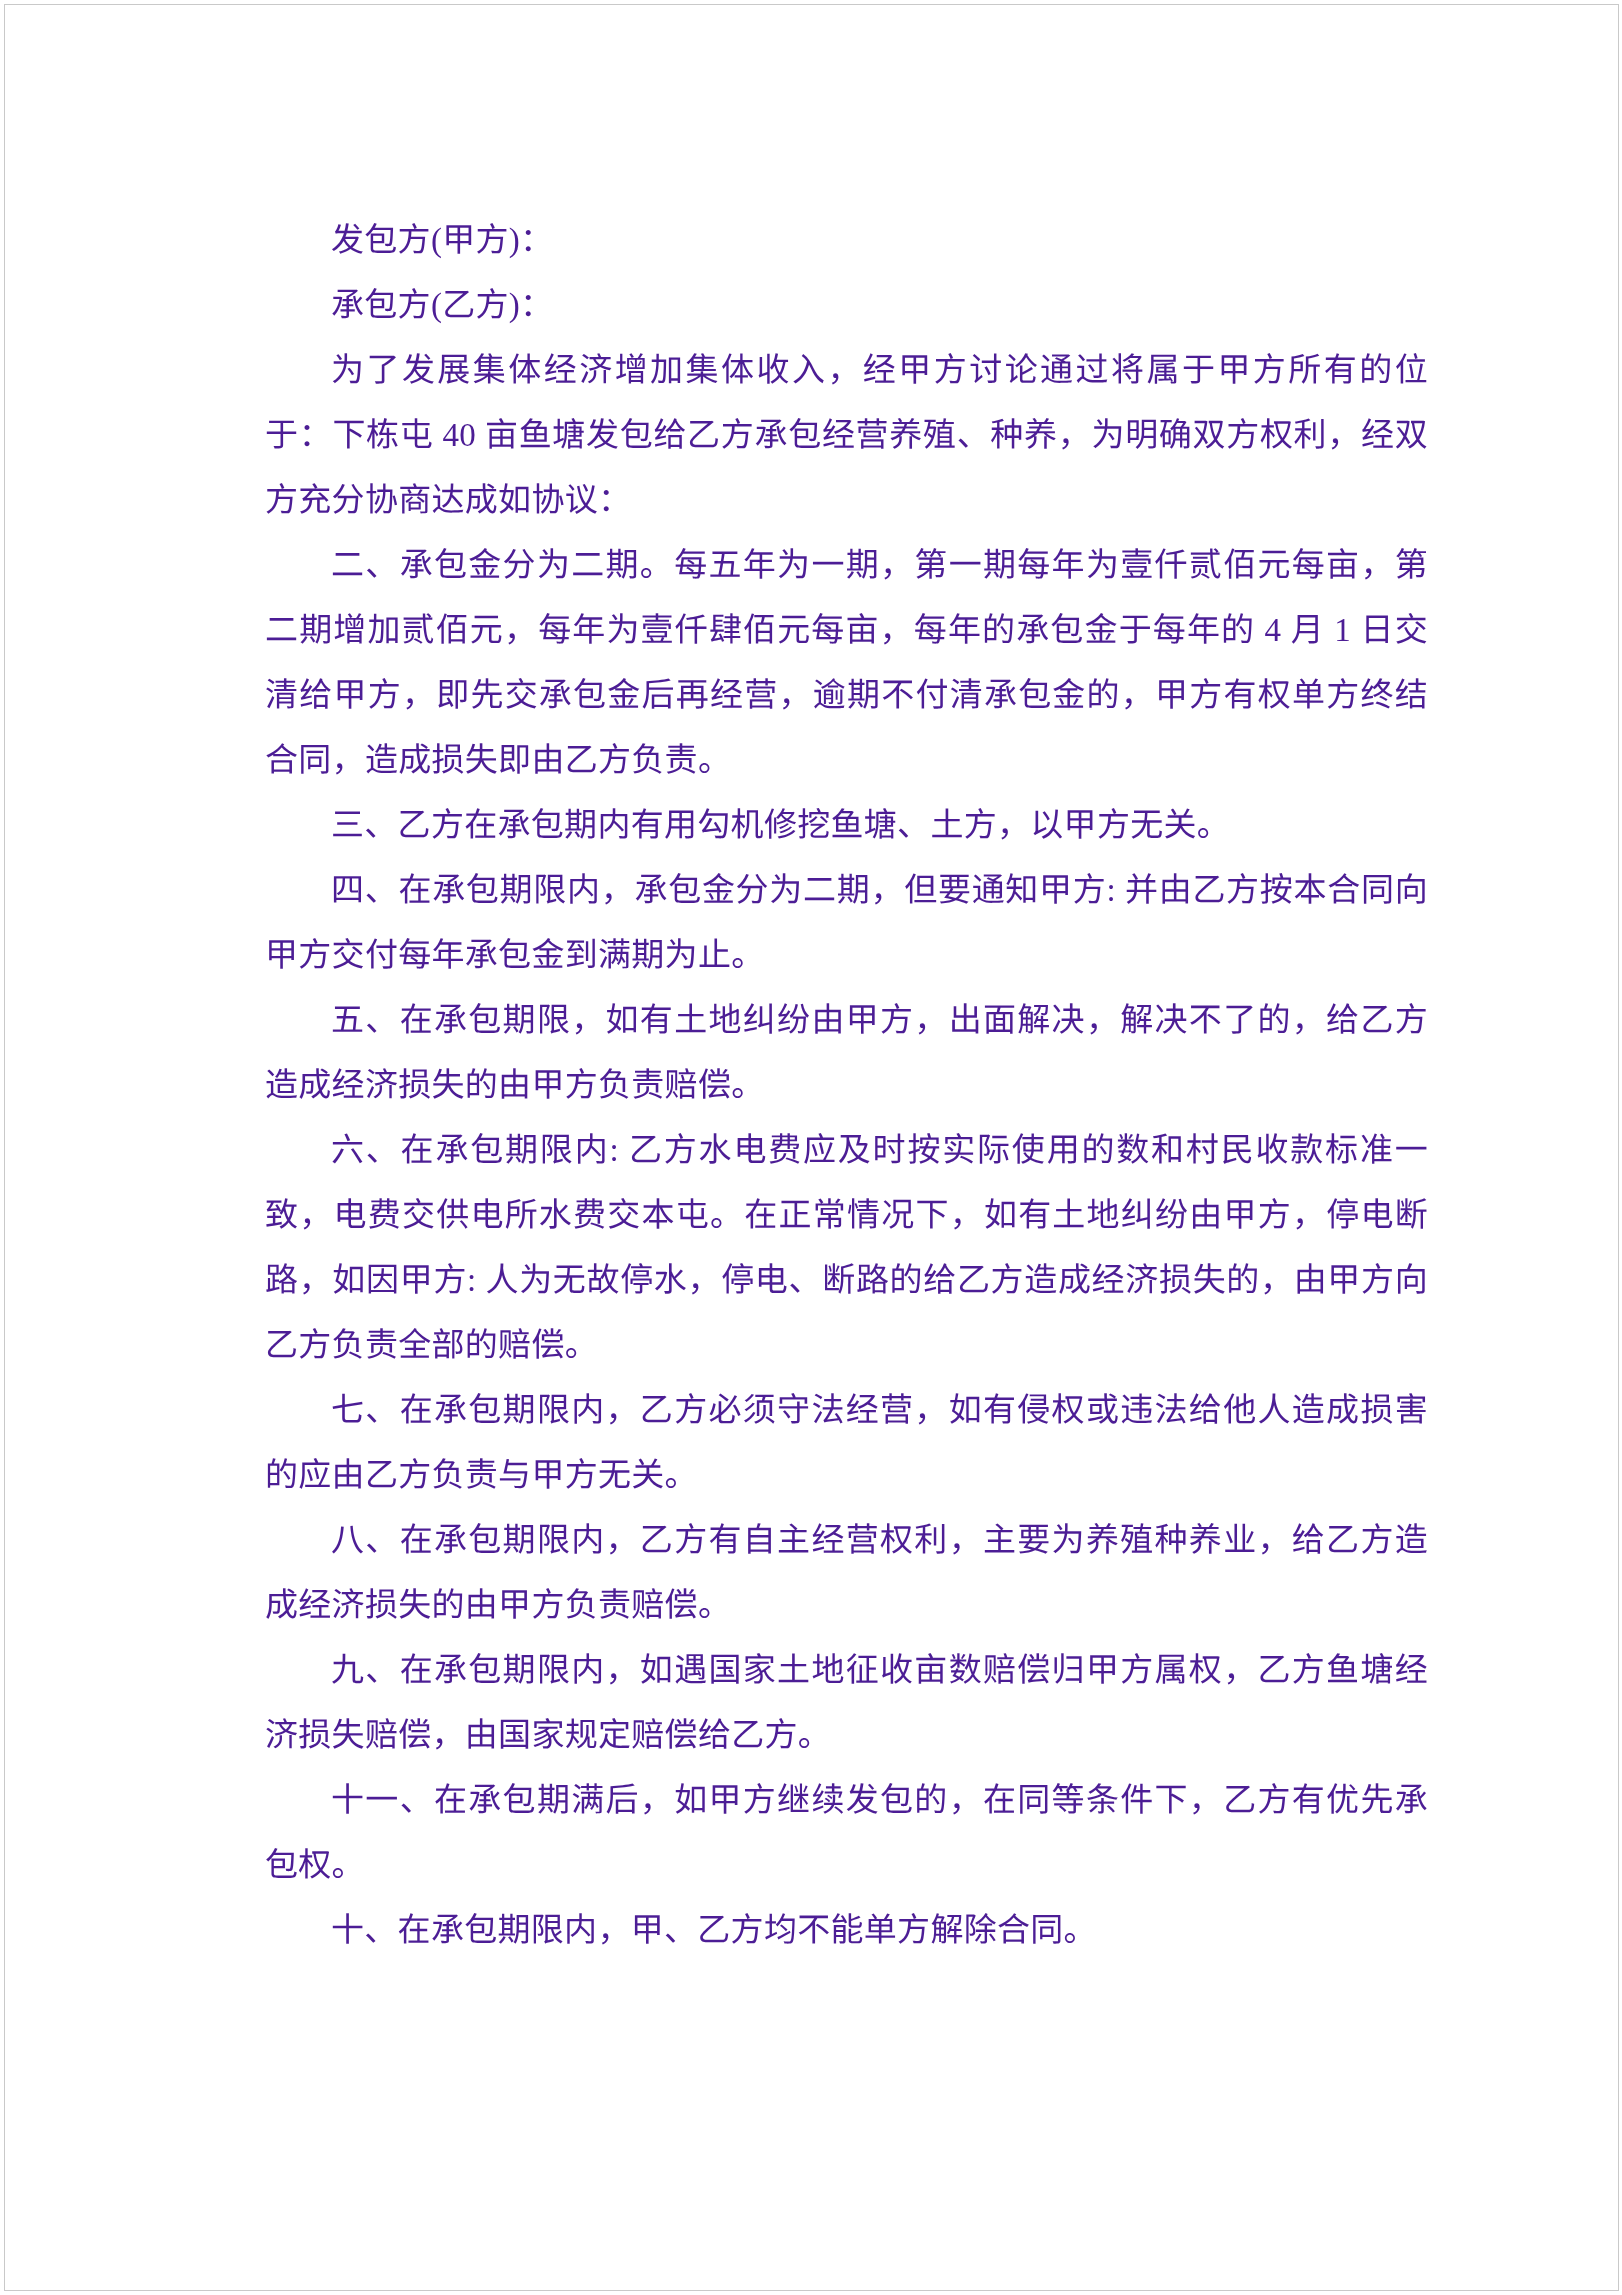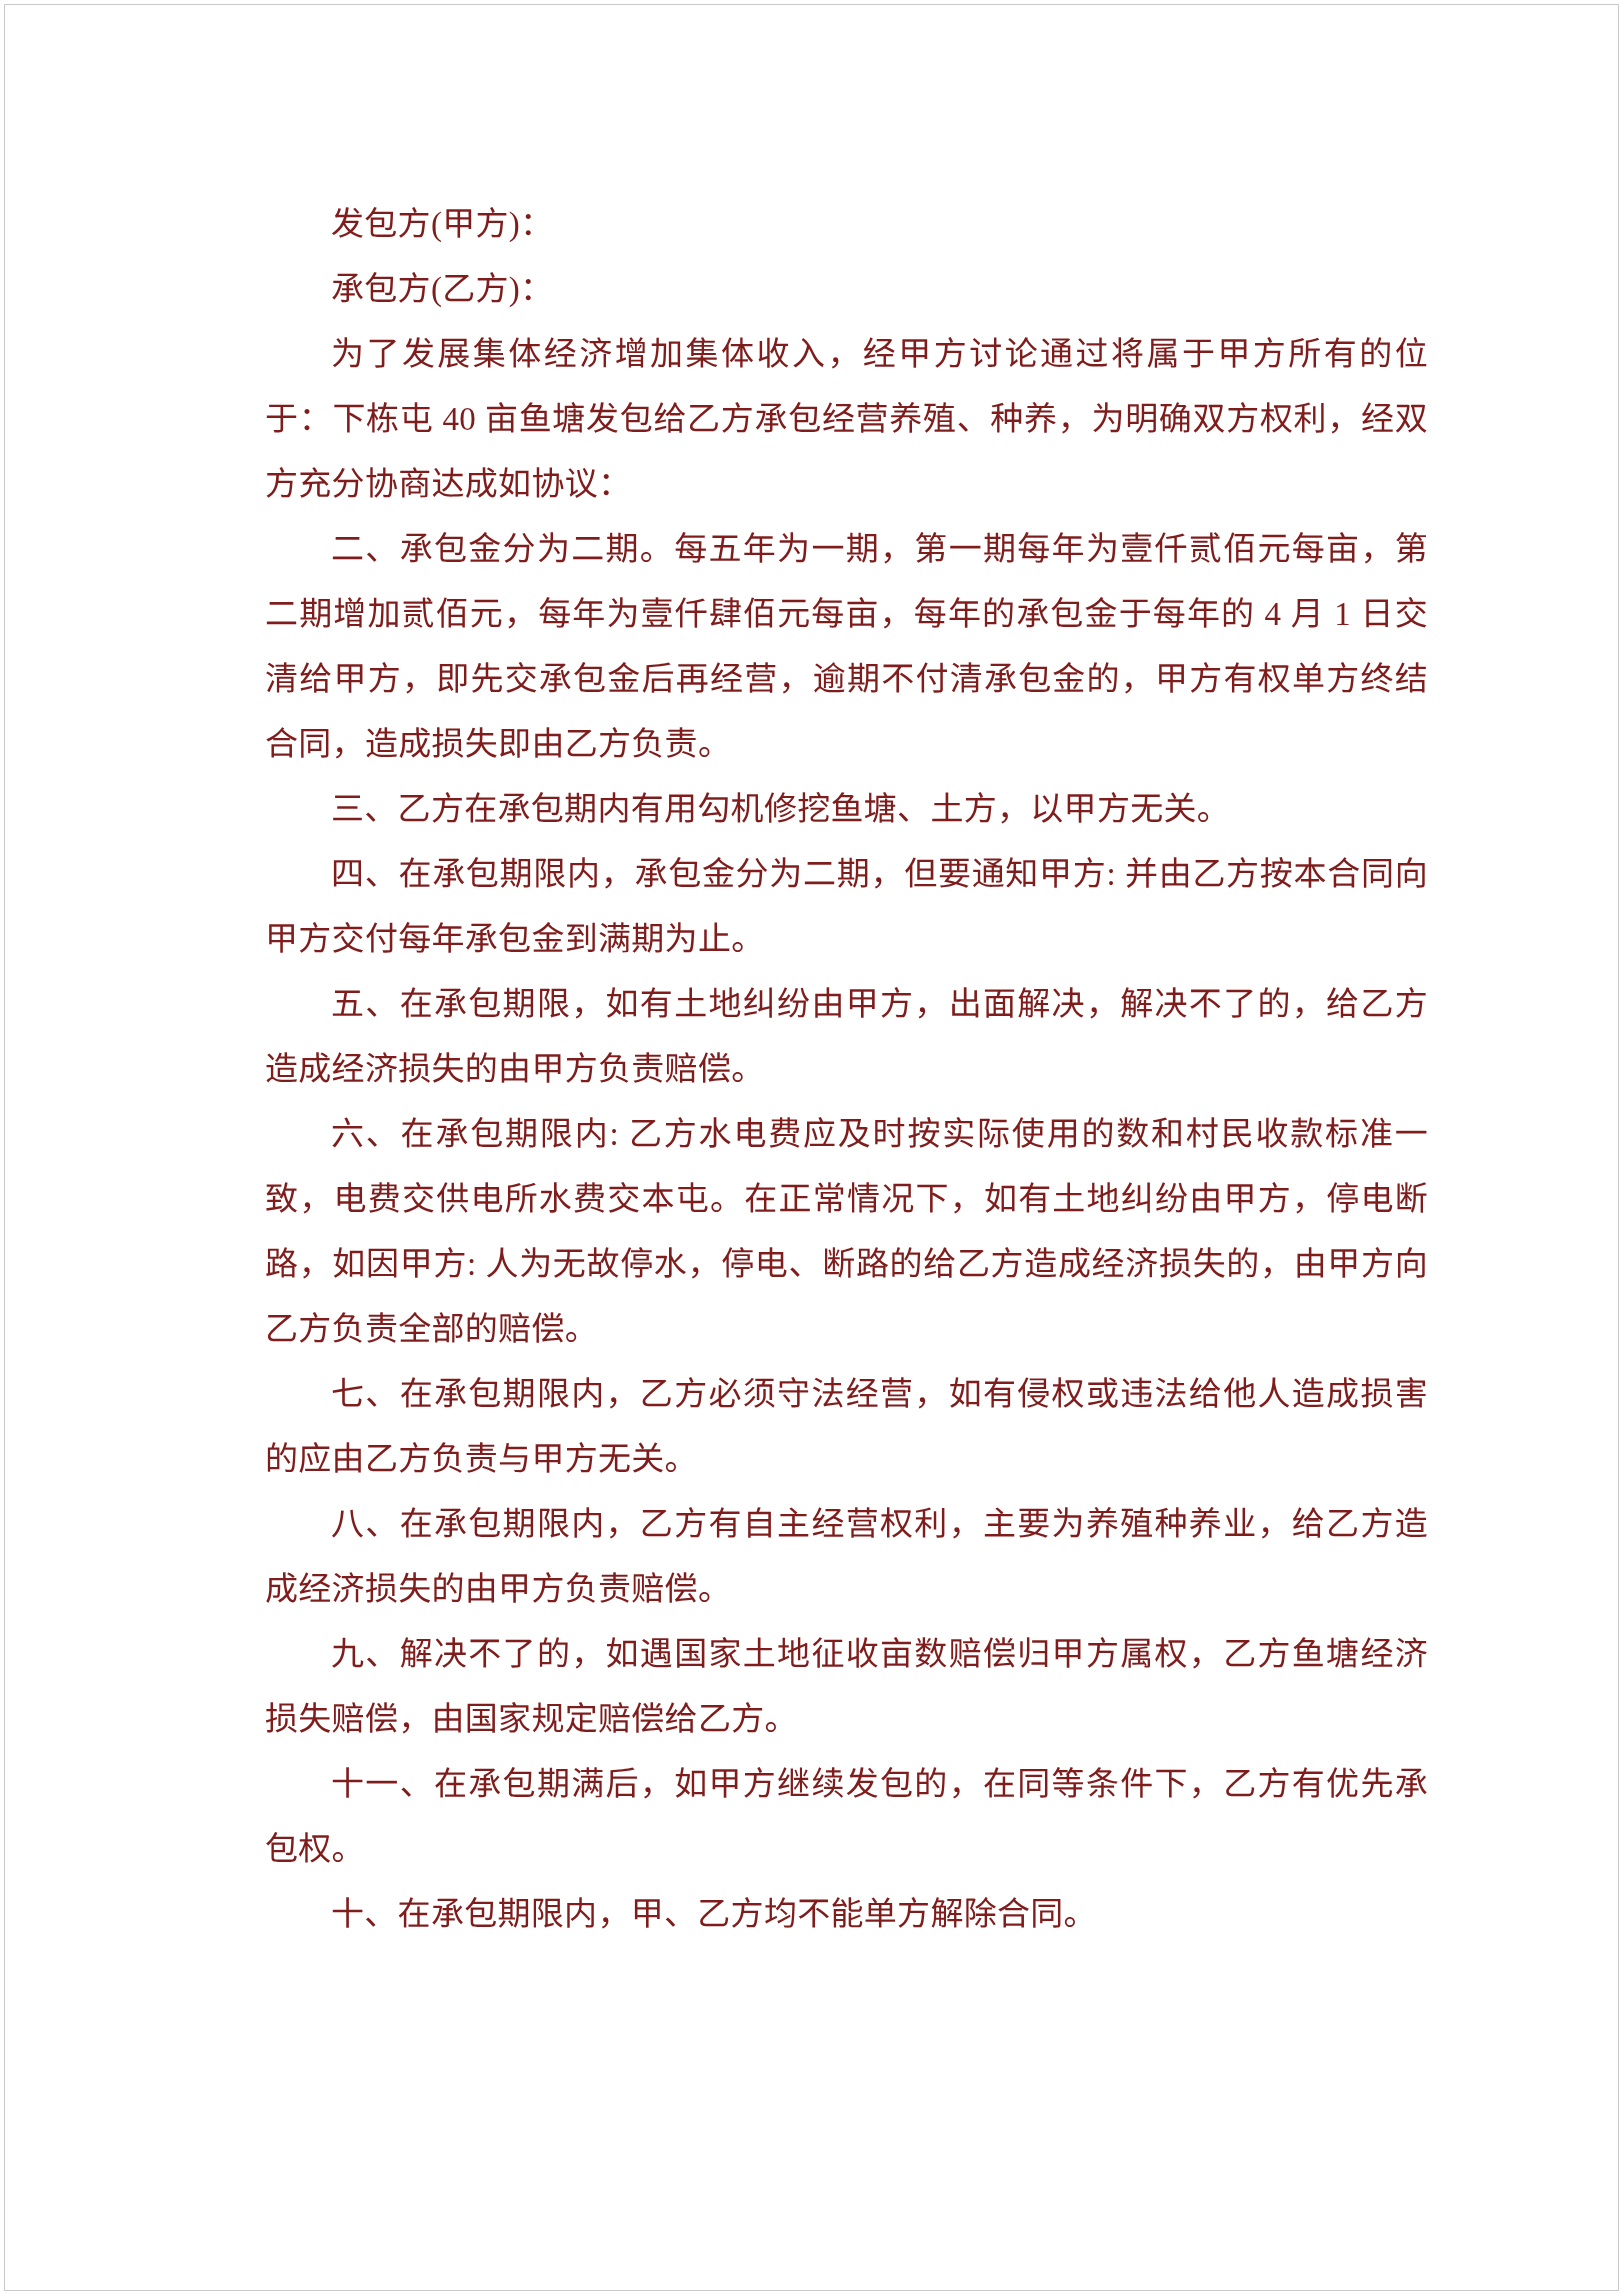--- a/index.html
+++ b/index.html
@@ -21,23 +21,23 @@
   }
   .page-border {
     position: absolute;
     inset: 3.9px;
     border: 1.3px solid #c9c9c9;
     pointer-events: none;
   }
   .content {
     position: absolute;
     left: 265px;
-    top: 192px;
+    top: 208px;
     width: 1163px;
-    color: #7f1d1d;
+    color: #4c1d95;
     font-size: 33px;
     line-height: 65px;
     text-align: justify;
     text-justify: inter-ideograph;
     letter-spacing: 0.3px;
   }
   .content p {
     margin: 0;
     padding: 0;
     text-indent: 2em;
@@ -54,18 +54,18 @@
     <p>发包方(甲方)：</p>
     <p>承包方(乙方)：</p>
     <p>为了发展集体经济增加集体收入，经甲方讨论通过将属于甲方所有的位于：下栋屯 40 亩鱼塘发包给乙方承包经营养殖、种养，为明确双方权利，经双方充分协商达成如协议：</p>
     <p>二、承包金分为二期。每五年为一期，第一期每年为壹仟贰佰元每亩，第二期增加贰佰元，每年为壹仟肆佰元每亩，每年的承包金于每年的 4 月 1 日交清给甲方，即先交承包金后再经营，逾期不付清承包金的，甲方有权单方终结合同，造成损失即由乙方负责。</p>
     <p>三、乙方在承包期内有用勾机修挖鱼塘、土方，以甲方无关。</p>
     <p>四、在承包期限内，承包金分为二期，但要通知甲方: 并由乙方按本合同向甲方交付每年承包金到满期为止。</p>
     <p>五、在承包期限，如有土地纠纷由甲方，出面解决，解决不了的，给乙方造成经济损失的由甲方负责赔偿。</p>
     <p>六、在承包期限内: 乙方水电费应及时按实际使用的数和村民收款标准一致，电费交供电所水费交本屯。在正常情况下，如有土地纠纷由甲方，停电断路，如因甲方: 人为无故停水，停电、断路的给乙方造成经济损失的，由甲方向乙方负责全部的赔偿。</p>
     <p>七、在承包期限内，乙方必须守法经营，如有侵权或违法给他人造成损害的应由乙方负责与甲方无关。</p>
     <p>八、在承包期限内，乙方有自主经营权利，主要为养殖种养业，给乙方造成经济损失的由甲方负责赔偿。</p>
-    <p>九、解决不了的，如遇国家土地征收亩数赔偿归甲方属权，乙方鱼塘经济损失赔偿，由国家规定赔偿给乙方。</p>
+    <p>九、在承包期限内，如遇国家土地征收亩数赔偿归甲方属权，乙方鱼塘经济损失赔偿，由国家规定赔偿给乙方。</p>
     <p>十一、在承包期满后，如甲方继续发包的，在同等条件下，乙方有优先承包权。</p>
     <p>十、在承包期限内，甲、乙方均不能单方解除合同。</p>
   </div>
 </div>
 
 
 </body></html>

